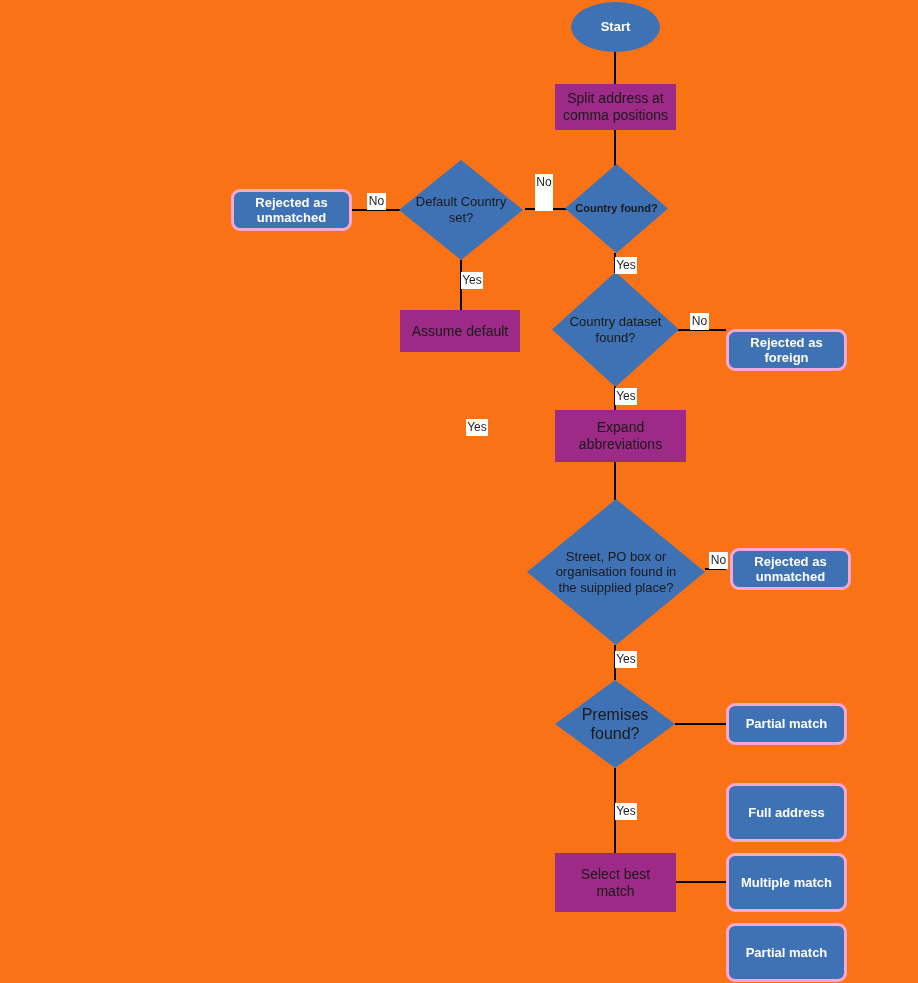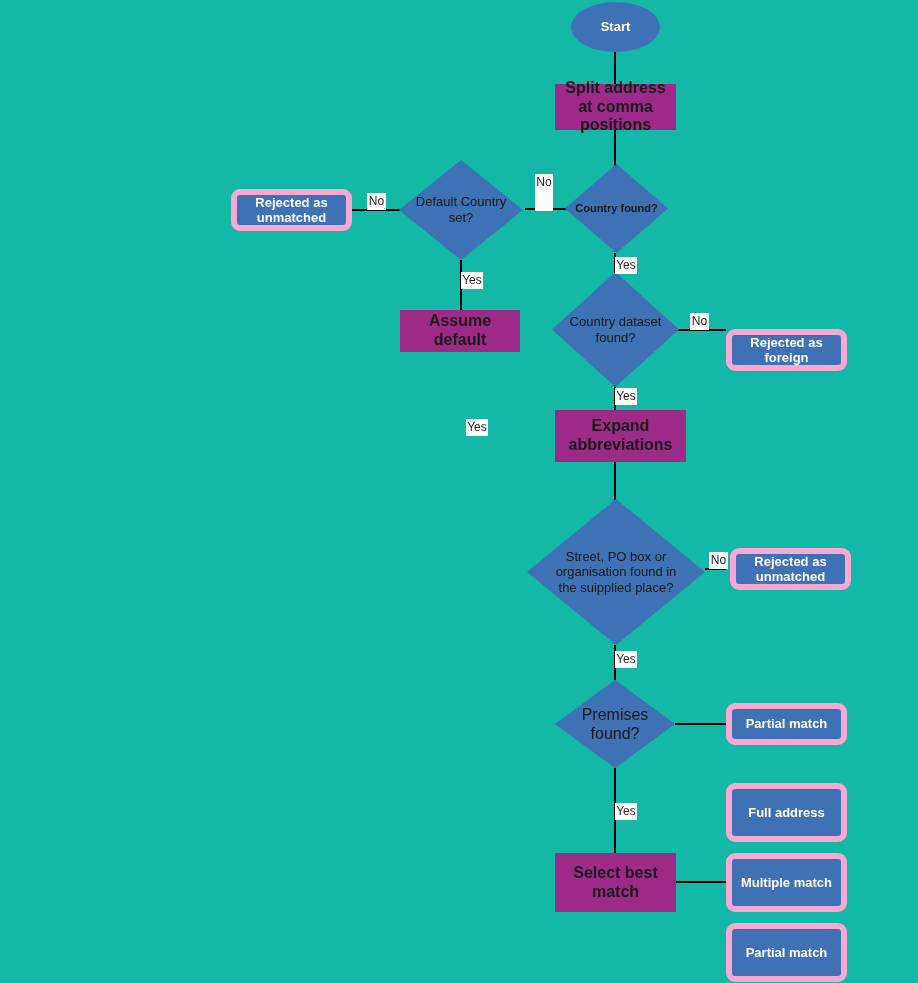--- a/index.html
+++ b/index.html
@@ -4,57 +4,57 @@
 <style>
   html, body {
     margin: 0;
     padding: 0;
     background: #000000;
   }
   #canvas {
     position: relative;
     width: 918px;
     height: 983px;
-    background: #14b8a6;
+    background: #f97316;
     overflow: hidden;
     font-family: "Liberation Sans", sans-serif;
   }
   .node {
     position: absolute;
     box-sizing: border-box;
     display: flex;
     align-items: center;
     justify-content: center;
     text-align: center;
     line-height: 1.18;
   }
   
   .rounded-box {
     background: #3f72b5;
-    border: 6px solid #f9a8d4;
+    border: 3px solid #f9a8d4;
     border-radius: 9px;
     color: #ffffff;
     font-size: 13px;
     font-weight: bold;
     padding: 2px 6px;
   }
   
   .ellipse {
     background: #3f72b5;
     border-radius: 50%;
     color: #ffffff;
     font-size: 13px;
     font-weight: bold;
   }
   
   .process-box {
     background: #9e2a87;
     color: #1a1a1a;
-    font-size: 16px;
-    font-weight: bold;
+    font-size: 14px;
+    font-weight: normal;
     padding: 2px 6px;
   }
   
   .diamond-wrap {
     position: absolute;
   }
   .diamond-shape {
     position: absolute;
     inset: 0;
     background: #3f72b5;

